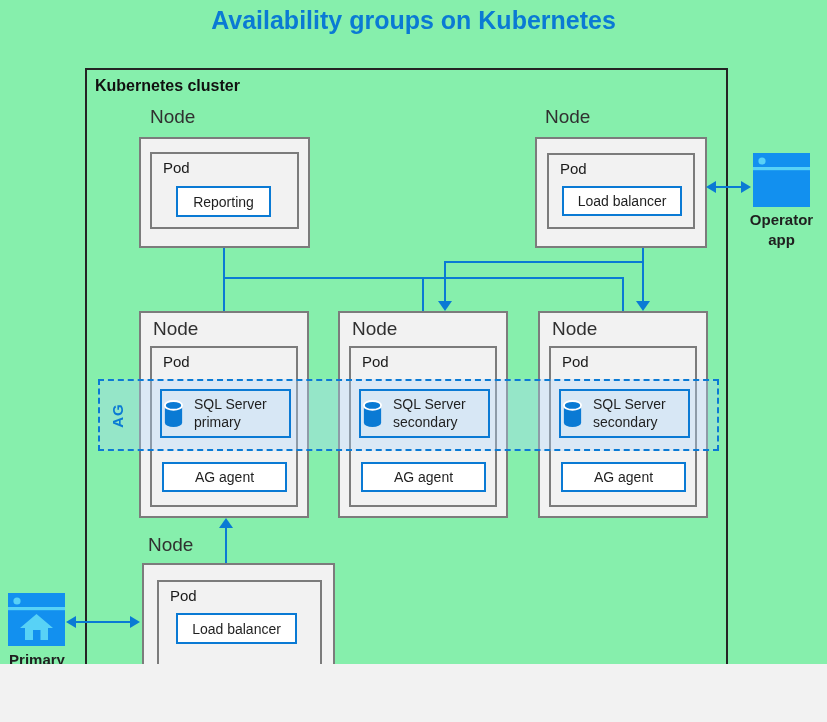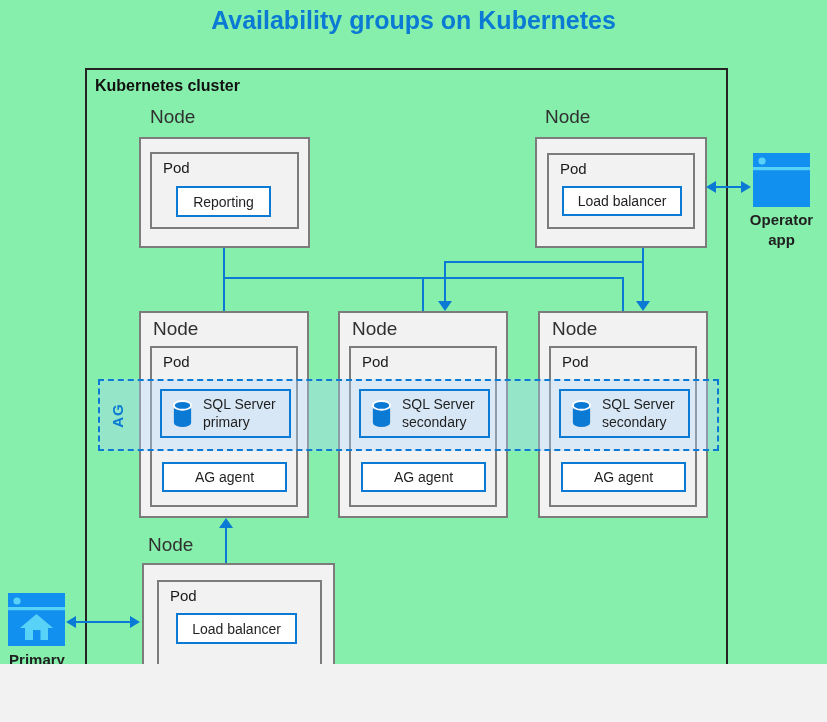--- a/index.html
+++ b/index.html
@@ -29,21 +29,21 @@
   .pod-box { position: absolute; border: 2px solid #7c7c7c; background: #f2f2f2; z-index: 2; }
   .pod-label { position: absolute; font-size: 15px; font-weight: normal; color: #1a1a1a; z-index: 3; }
   .inner-node-label { position: absolute; font-size: 19px; color: #303030; z-index: 3; }
   .comp-box {
     position: absolute; border: 2px solid #0a7ad4; background: #ffffff;
     display: flex; align-items: center; justify-content: center;
     font-size: 14px; color: #1f1f1f; z-index: 4;
   }
   .sql-box {
     position: absolute; border: 2px solid #0a7ad4; background: #d7e7f5;
-    display: flex; align-items: center; gap: 9px; padding-left: 9px;
+    display: flex; align-items: center; gap: 9px; 
     font-size: 14px; color: #1f1f1f; z-index: 4; line-height: 1.22;
   }
   .ag-band {
     position: absolute; left: 98px; top: 379px; width: 621px; height: 72px;
     background: rgba(179, 216, 253, 0.35);
     border: 2px dashed #0a7ad4; z-index: 3;
   }
   .ag-label-wrap {
     position: absolute; left: 98px; top: 379px; width: 38px; height: 72px;
     display: flex; align-items: center; justify-content: center; z-index: 4;

